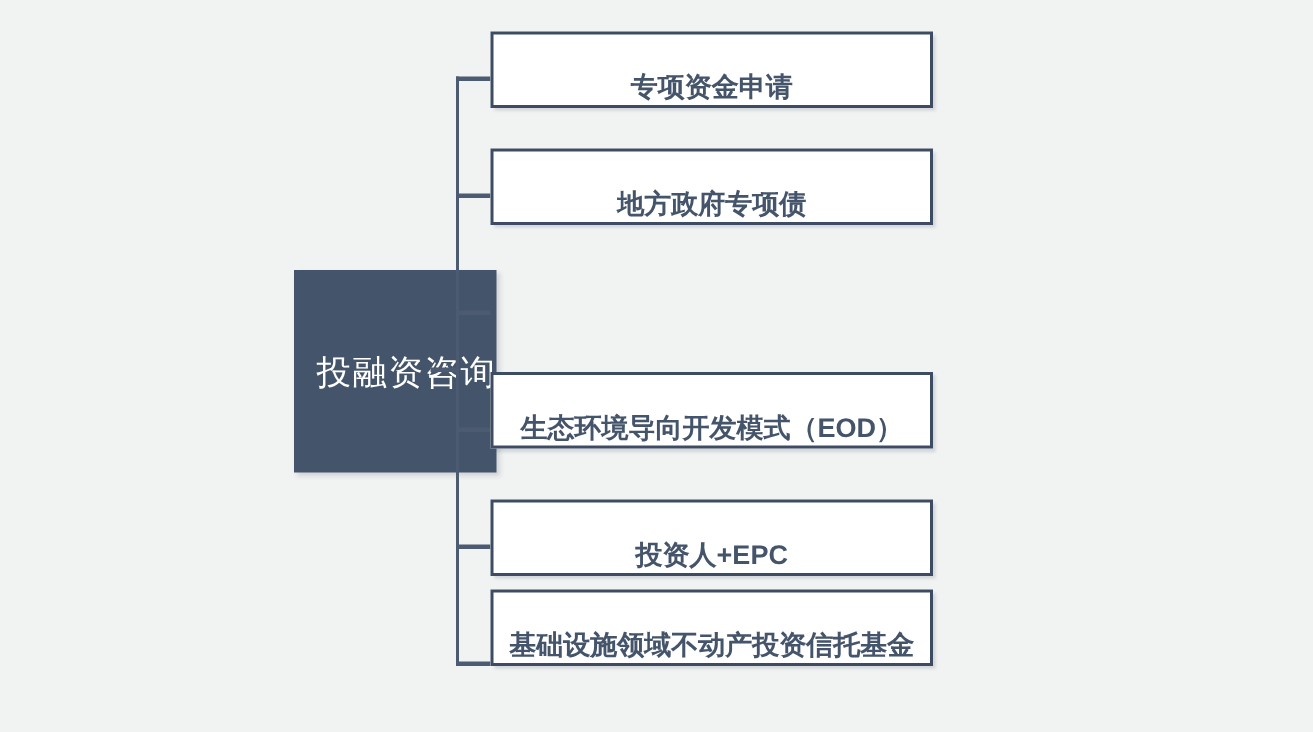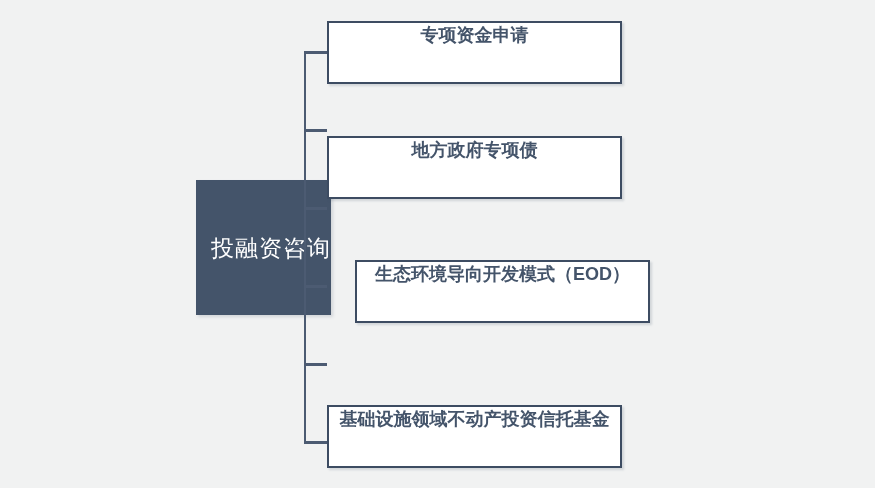--- a/index.html
+++ b/index.html
@@ -30,39 +30,39 @@
     font-size: 23px;
     line-height: 36px;
     letter-spacing: 1px;
     box-shadow: 2px 2px 3px rgba(68, 84, 106, 0.18);
     margin-left: 44px;
   }
   .node {
     position: absolute;
     left: 327px;
     width: 295px;
-    height: 63px;
+    height: 51px;
     box-sizing: border-box;
     background: var(--box-fill, #FFFFFF);
     border: 2px solid var(--box-border, #3D4C62);
     color: var(--box-text, #44546A);
     display: flex;
-    align-items: flex-start;
+    align-items: flex-end;
     justify-content: center;
     text-align: center;
     font-size: 18px;
     font-weight: bold;
     box-shadow: 2px 2px 2px rgba(68, 84, 106, 0.18);
   }
   .n1 { top: 21px; }
-  .n2 { top: 99px; margin-top: 37px; }
+  .n2 { top: 99px; }
   .n3 { top: 177px; }
-  .n4 { top: 260px; margin-left: 28px; }
+  .n4 { top: 248px; }
   .n5 { top: 333px; }
-  .n6 { top: 405px; }
+  .n6 { top: 393px; }
   .connector {
     position: absolute;
     background: var(--connector, #4C5B72);
   }
   .trunk {
     left: 303.5px;
     top: 51px;
     width: 2.5px;
     height: 393px;
   }
@@ -104,17 +104,20 @@
 
   <div class="node n1">
     <span>专项资金申请</span>
   </div>
   <div class="node n2">
     <span>地方政府专项债</span>
   </div>
   <div class="node n4">
     <span>生态环境导向开发模式（EOD）</span>
   </div>
+  <div class="node n5">
+    <span>投资人+EPC</span>
+  </div>
   <div class="node n6">
     <span>基础设施领域不动产投资信托基金</span>
   </div>
 
 </div>
 
 </body></html>

